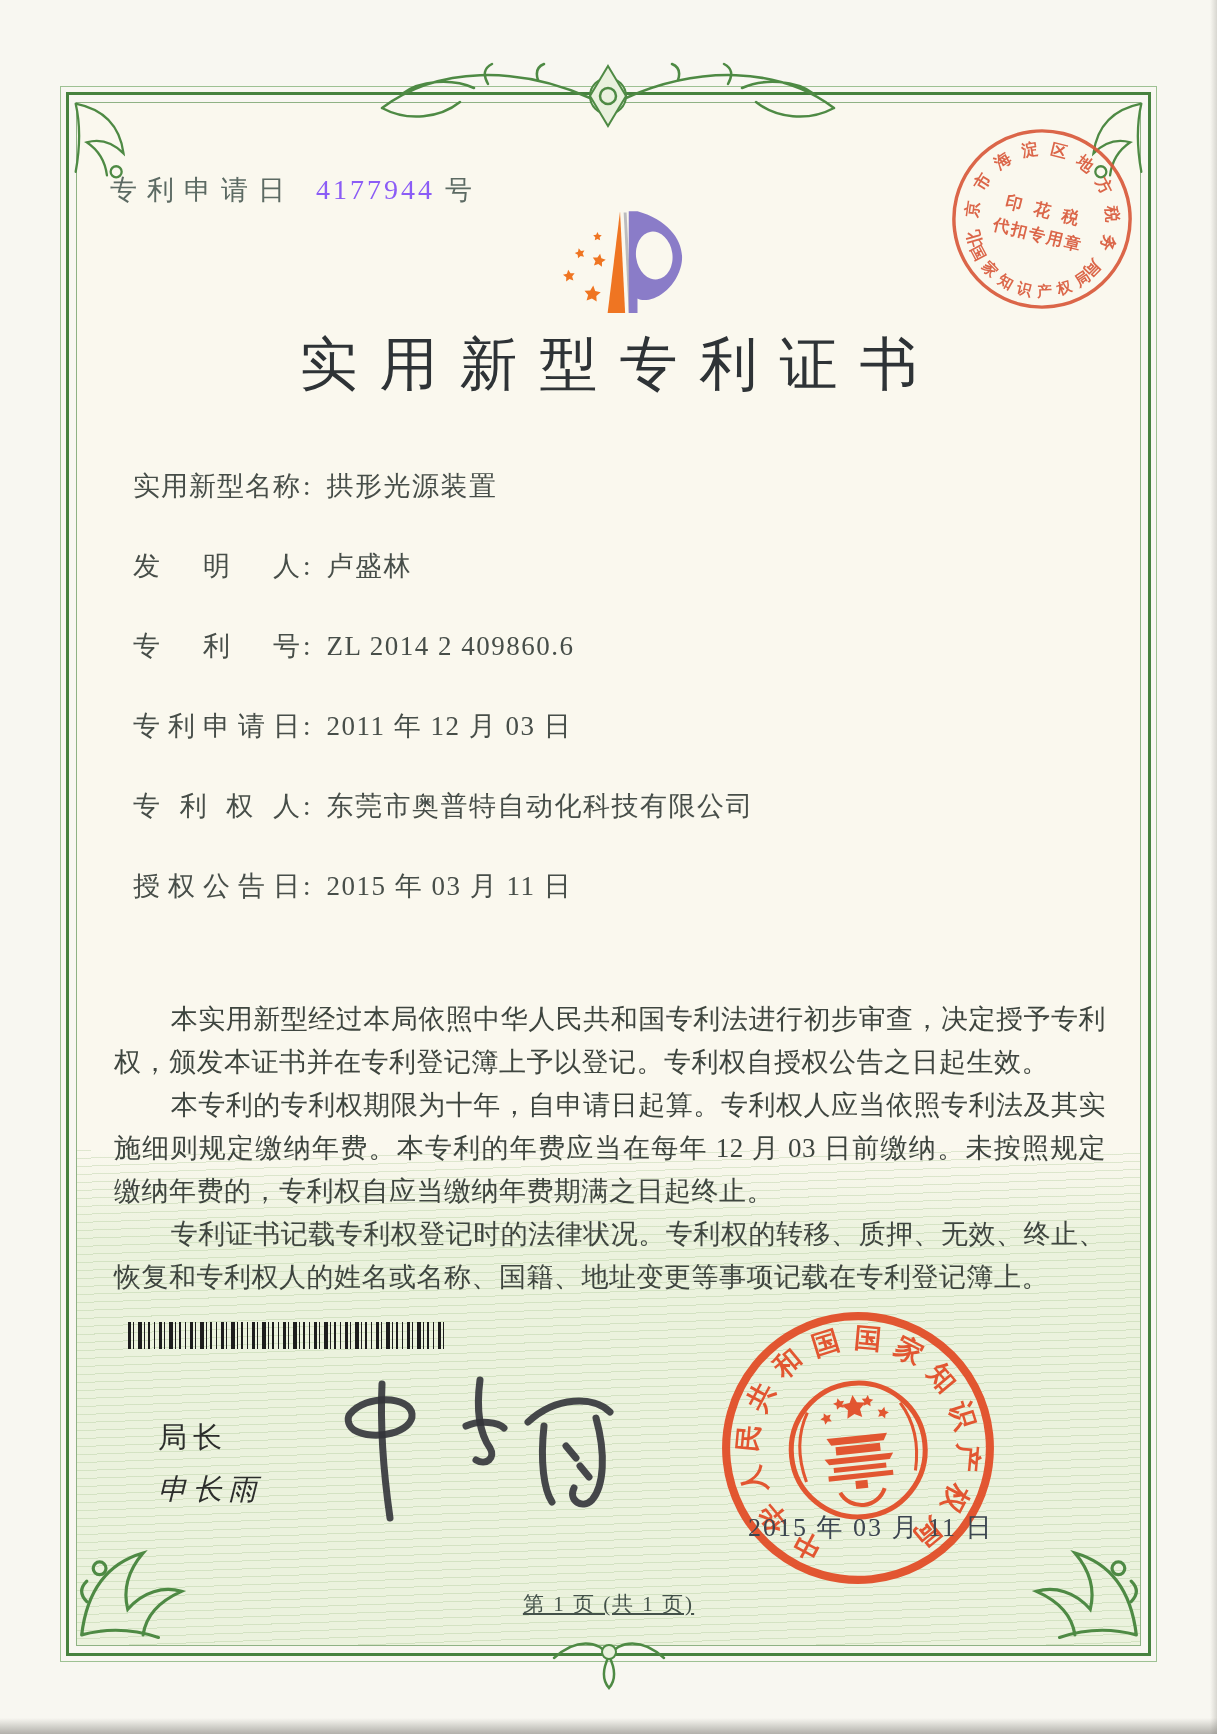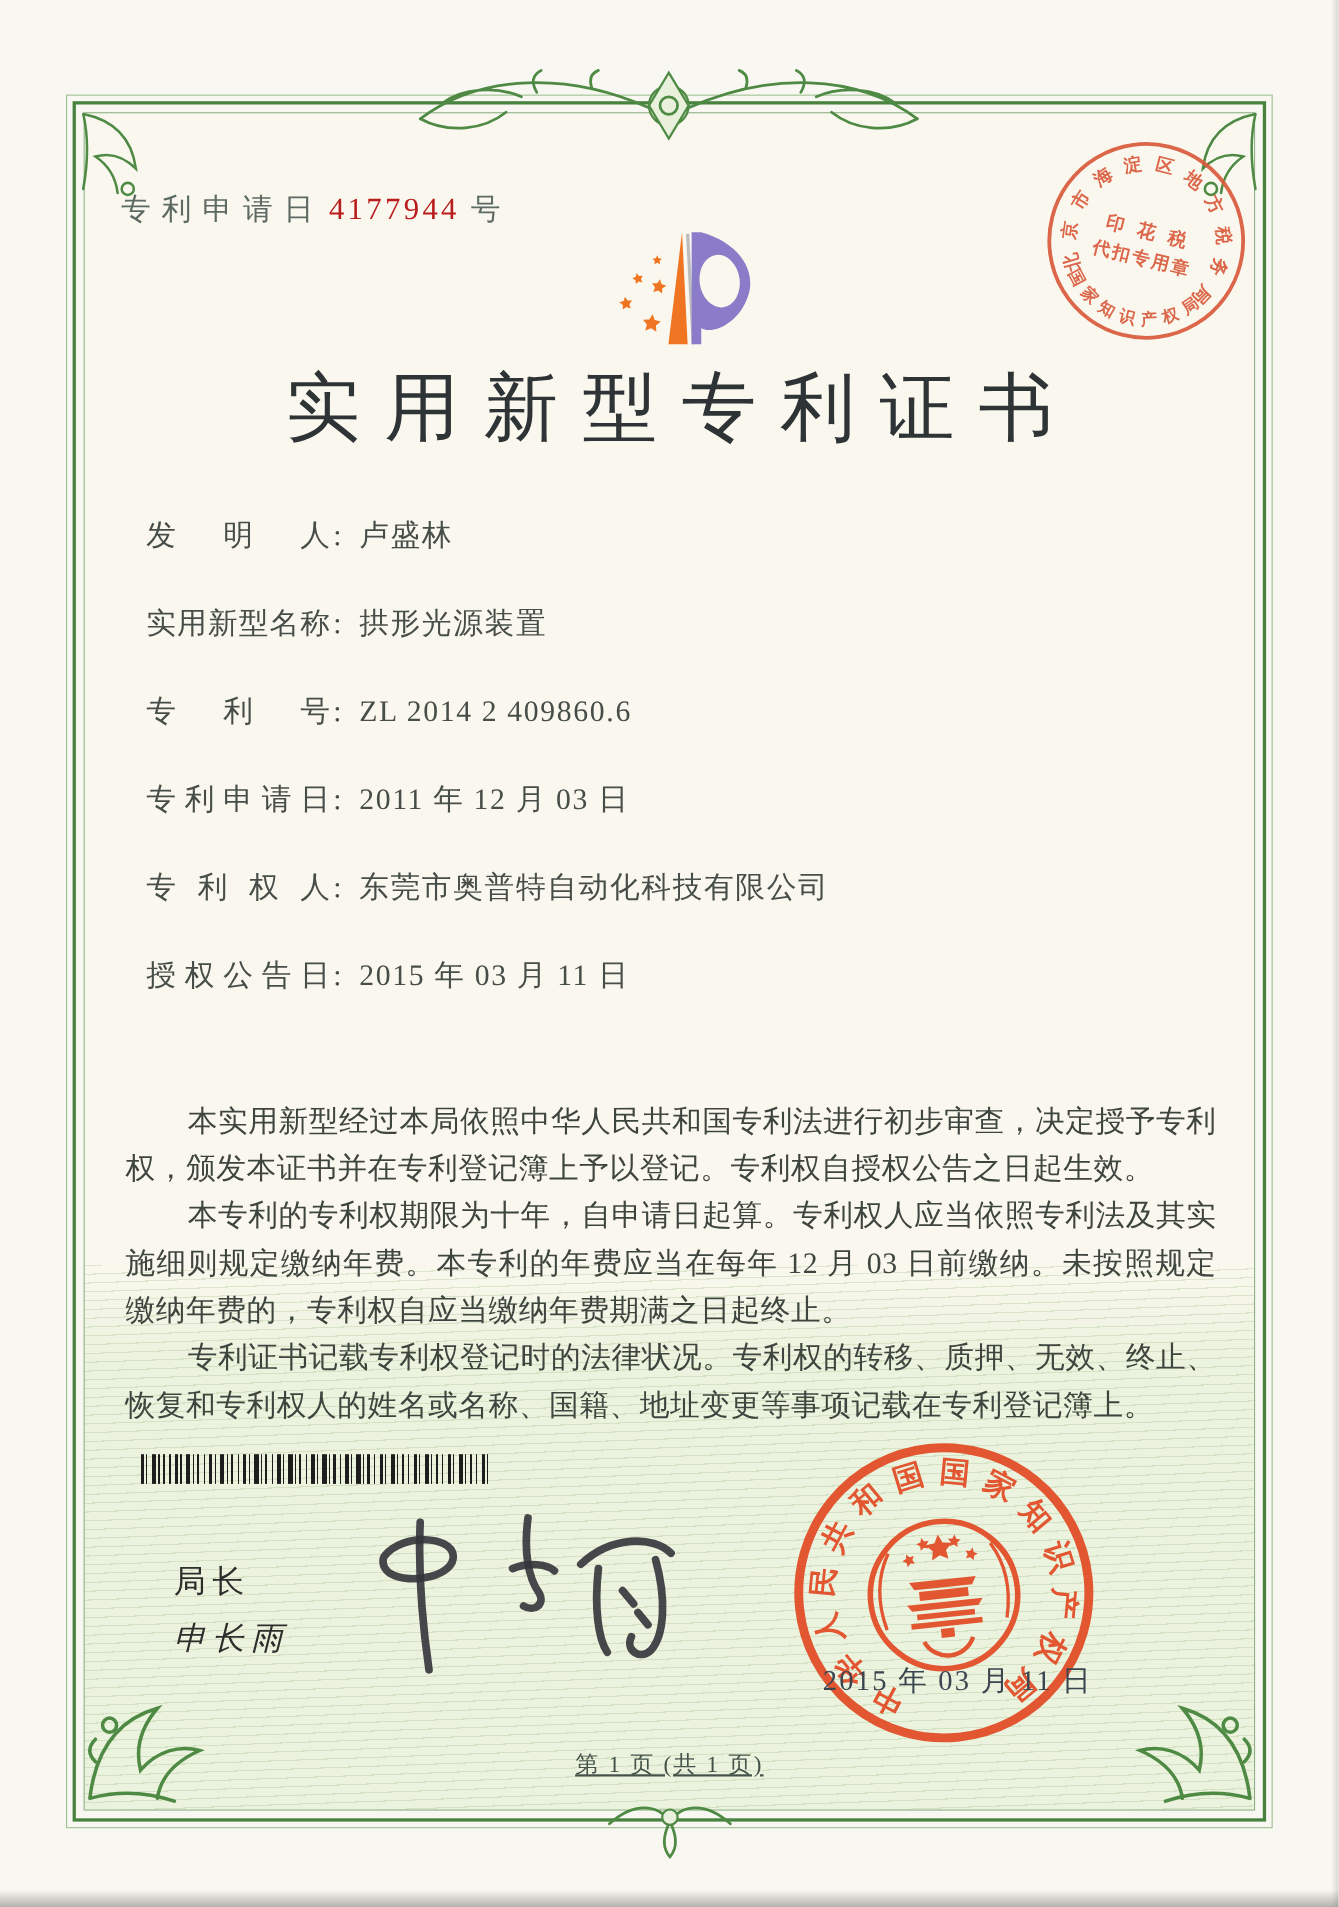--- a/index.html
+++ b/index.html
@@ -21,25 +21,25 @@
       linear-gradient(180deg,rgba(235,242,221,0) 0,#ebf2dd 90px);}
   
   .orn{position:absolute;color:#4e8a44;}
   .orn svg{display:block;}
   .orn-stroke{fill:none;stroke:#4e8a44;stroke-width:2.5;stroke-linecap:round;}
   .orn-fill{fill:#e9f1dd;stroke:#4e8a44;stroke-width:2;}
   .flip-x{transform:scaleX(-1);}
   
   .cert-no{position:absolute;left:110px;top:172px;color:#5c6a63;font-size:27px;white-space:nowrap;}
   .cert-no .pfx{letter-spacing:10px;}
-  .cert-no .num{font-size:28px;letter-spacing:3px;margin-left:4px;color:#b91c1c;}
+  .cert-no .num{font-size:28px;letter-spacing:3px;margin-left:21px;color:#8b5cf6;}
   .cert-no .sfx{margin-left:10px;}
   .logo{position:absolute;left:505px;top:183px;width:182px;}
   .title{position:absolute;left:0;width:100%;top:326px;text-align:center;
-    font-size:68px;letter-spacing:22px;color:#2e3336;font-weight:500;text-indent:22px;}
+    font-size:58px;letter-spacing:22px;color:#2e3336;font-weight:500;text-indent:22px;}
   
   .stamp{position:absolute;left:943px;top:120px;width:198px;height:198px;transform:rotate(14deg);opacity:0.92;}
   .stamp-ch{fill:#d95a3c;font-weight:bold;text-anchor:middle;dominant-baseline:central;
     font-family:"Liberation Serif",serif;}
   .stamp-center{fill:#d95a3c;font-weight:bold;text-anchor:middle;font-family:"Liberation Serif",serif;}
   
   .fields{position:absolute;left:133px;top:468px;width:950px;color:#474e49;font-size:27px;}
   .field{height:80px;white-space:nowrap;}
   .f-label{display:inline-block;width:168px;text-align:justify;text-align-last:justify;letter-spacing:1px;}
   .f-colon{margin-left:2px;margin-right:16px;}
@@ -167,24 +167,24 @@
         <text x="120.12152697464097" y="170.17210380349727" transform="rotate(344 120.12152697464097 170.17210380349727)" class="stamp-ch" style="font-size: 15px;">产</text>
         <text x="138.68410628902396" y="161.9075110194191" transform="rotate(328 138.68410628902396 161.9075110194191)" class="stamp-ch" style="font-size: 15px;">权</text>
         <text x="154.24957225984977" y="148.84653426419663" transform="rotate(312 154.24957225984977 148.84653426419663)" class="stamp-ch" style="font-size: 15px;">局</text>
       </svg>
   </div>
 
   <div class="title">实用新型专利证书</div>
 
   <div class="fields">
     <div class="field">
+      <span class="f-label">实用新型名称</span><span class="f-colon">:</span><span class="f-value">拱形光源装置</span>
+    </div>
+    <div class="field">
       <span class="f-label">发明人</span><span class="f-colon">:</span><span class="f-value">卢盛林</span>
-    </div>
-    <div class="field">
-      <span class="f-label">实用新型名称</span><span class="f-colon">:</span><span class="f-value">拱形光源装置</span>
     </div>
     <div class="field">
       <span class="f-label">专利号</span><span class="f-colon">:</span><span class="f-value">ZL 2014 2 409860.6</span>
     </div>
     <div class="field">
       <span class="f-label">专利申请日</span><span class="f-colon">:</span><span class="f-value">2011 年 12 月 03 日</span>
     </div>
     <div class="field">
       <span class="f-label">专利权人</span><span class="f-colon">:</span><span class="f-value">东莞市奥普特自动化科技有限公司</span>
     </div>

